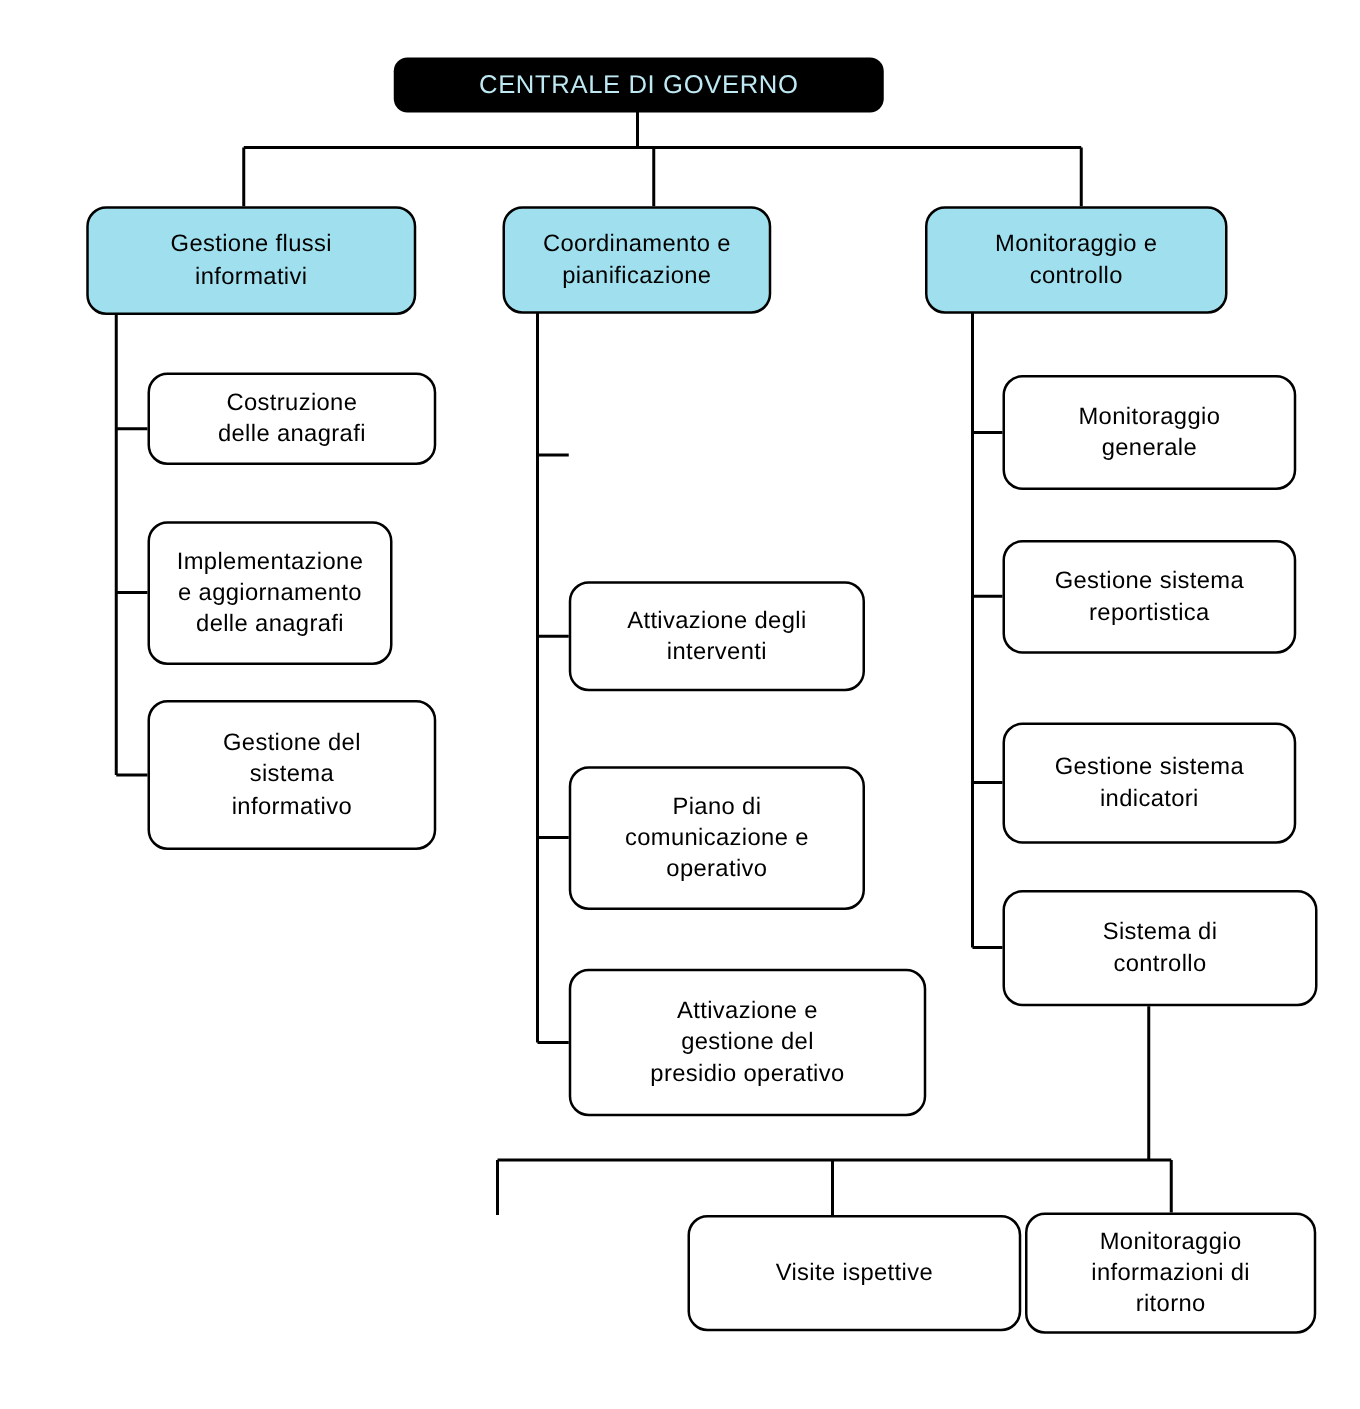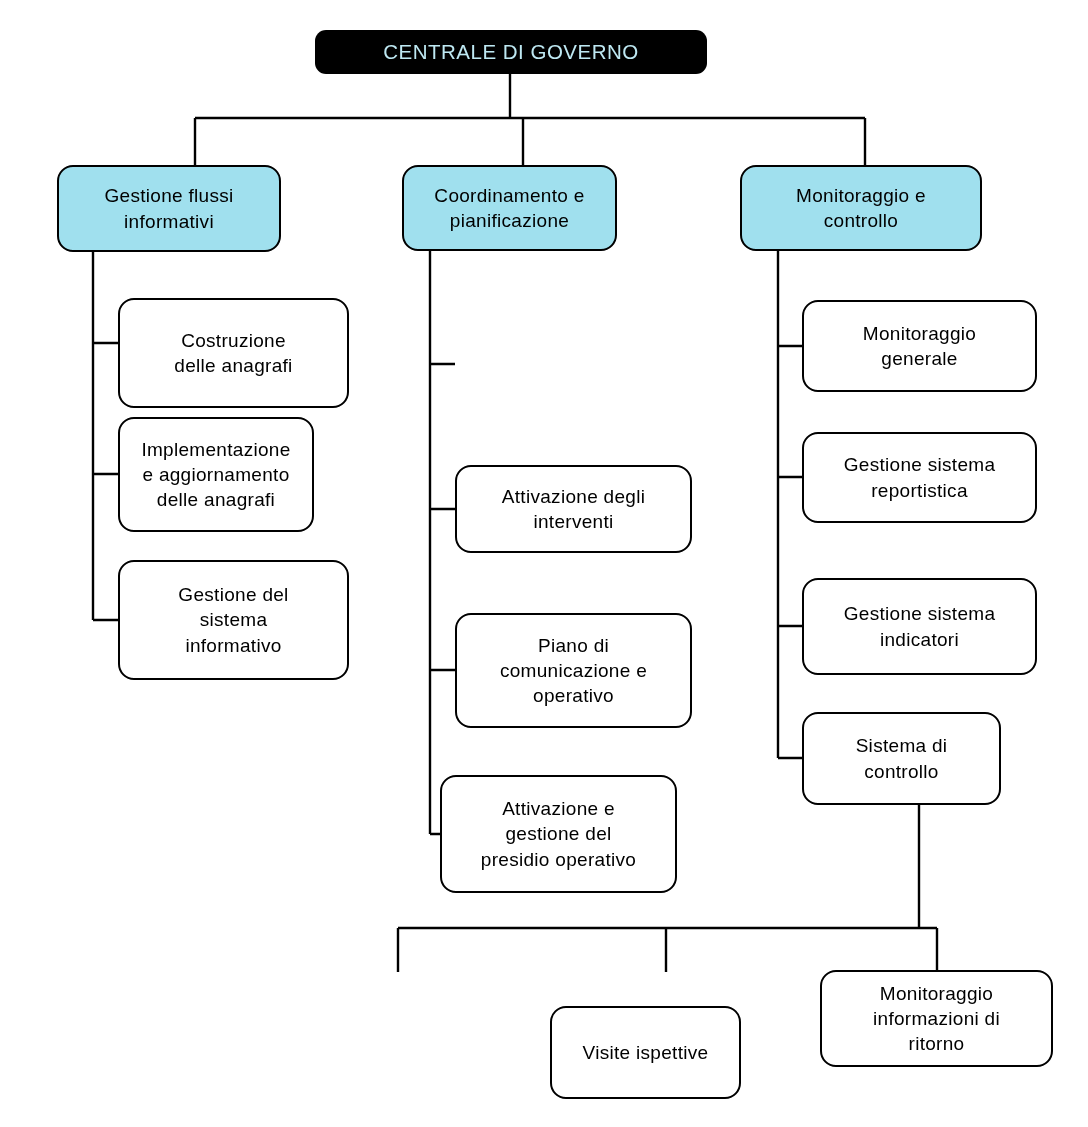--- a/index.html
+++ b/index.html
@@ -36,20 +36,21 @@
     background:var(--node-fill,#fff);
     padding:2px 6px;
   }
   .node.root{
     background:var(--root-fill,#000);
     color:var(--root-text,#BEE8F2);
     border:none;
     border-radius:11px;
     font-size:20.5px;
     letter-spacing:0.5px;
+    margin-top:16px;
   }
   .node.branch{
     background:var(--branch-fill,#A0E0EE);
   }
 </style>
 </head>
 <body>
 
 <div class="canvas">
 
@@ -61,52 +62,52 @@
 
     <path d="M430 250 V834 M430 364 H455 M430 509 H455 M430 670 H455 M430 834 H455"></path>
 
     <path d="M778 250 V758 M778 346 H802 M778 477 H802 M778 626 H802 M778 758 H802"></path>
 
     <path d="M919 805 V928 M398 928 H937 M398 928 V972 M666 928 V972 M937 928 V970"></path>
   </svg>
 
   <div class="node root" style="left:315px;top:30px;width:392px;height:44px">CENTRALE DI GOVERNO</div>
 
-  <div class="node branch" style="left:57px;top:165px;width:224px;height:87px">Gestione flussi
+  <div class="node branch" style="left:69px;top:165px;width:264px;height:87px">Gestione flussi
 informativi</div>
   <div class="node branch" style="left:402px;top:165px;width:215px;height:86px">Coordinamento e
 pianificazione</div>
   <div class="node branch" style="left:740px;top:165px;width:242px;height:86px">Monitoraggio e
 controllo</div>
 
-  <div class="node leaf" style="left:118px;top:298px;width:231px;height:110px">Costruzione
+  <div class="node leaf" style="left:118px;top:298px;width:231px;height:74px">Costruzione
 delle anagrafi</div>
   <div class="node leaf" style="left:118px;top:417px;width:196px;height:115px">Implementazione
 e aggiornamento
 delle anagrafi</div>
   <div class="node leaf" style="left:118px;top:560px;width:231px;height:120px">Gestione del
 sistema
 informativo</div>
 
   <div class="node leaf" style="left:455px;top:465px;width:237px;height:88px">Attivazione degli
 interventi</div>
   <div class="node leaf" style="left:455px;top:613px;width:237px;height:115px">Piano di
 comunicazione e
 operativo</div>
-  <div class="node leaf" style="left:440px;top:775px;width:237px;height:118px">Attivazione e
+  <div class="node leaf" style="left:455px;top:775px;width:286px;height:118px">Attivazione e
 gestione del
 presidio operativo</div>
 
   <div class="node leaf" style="left:802px;top:300px;width:235px;height:92px">Monitoraggio
 generale</div>
   <div class="node leaf" style="left:802px;top:432px;width:235px;height:91px">Gestione sistema
 reportistica</div>
   <div class="node leaf" style="left:802px;top:578px;width:235px;height:97px">Gestione sistema
 indicatori</div>
-  <div class="node leaf" style="left:802px;top:712px;width:199px;height:93px">Sistema di
+  <div class="node leaf" style="left:802px;top:712px;width:252px;height:93px">Sistema di
 controllo</div>
 
-  <div class="node leaf" style="left:550px;top:1006px;width:191px;height:93px">Visite ispettive</div>
+  <div class="node leaf" style="left:550px;top:972px;width:267px;height:93px">Visite ispettive</div>
   <div class="node leaf" style="left:820px;top:970px;width:233px;height:97px">Monitoraggio
 informazioni di
 ritorno</div>
 
 </div>
 
 </body></html>

